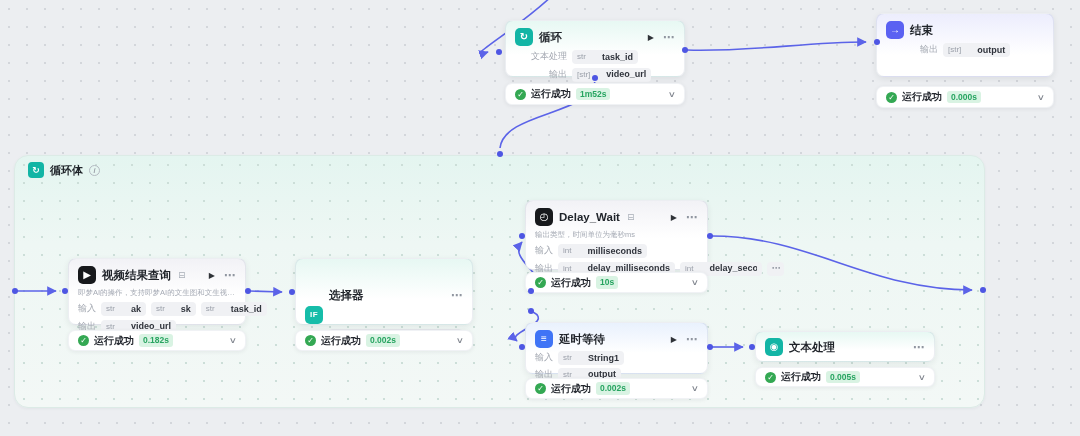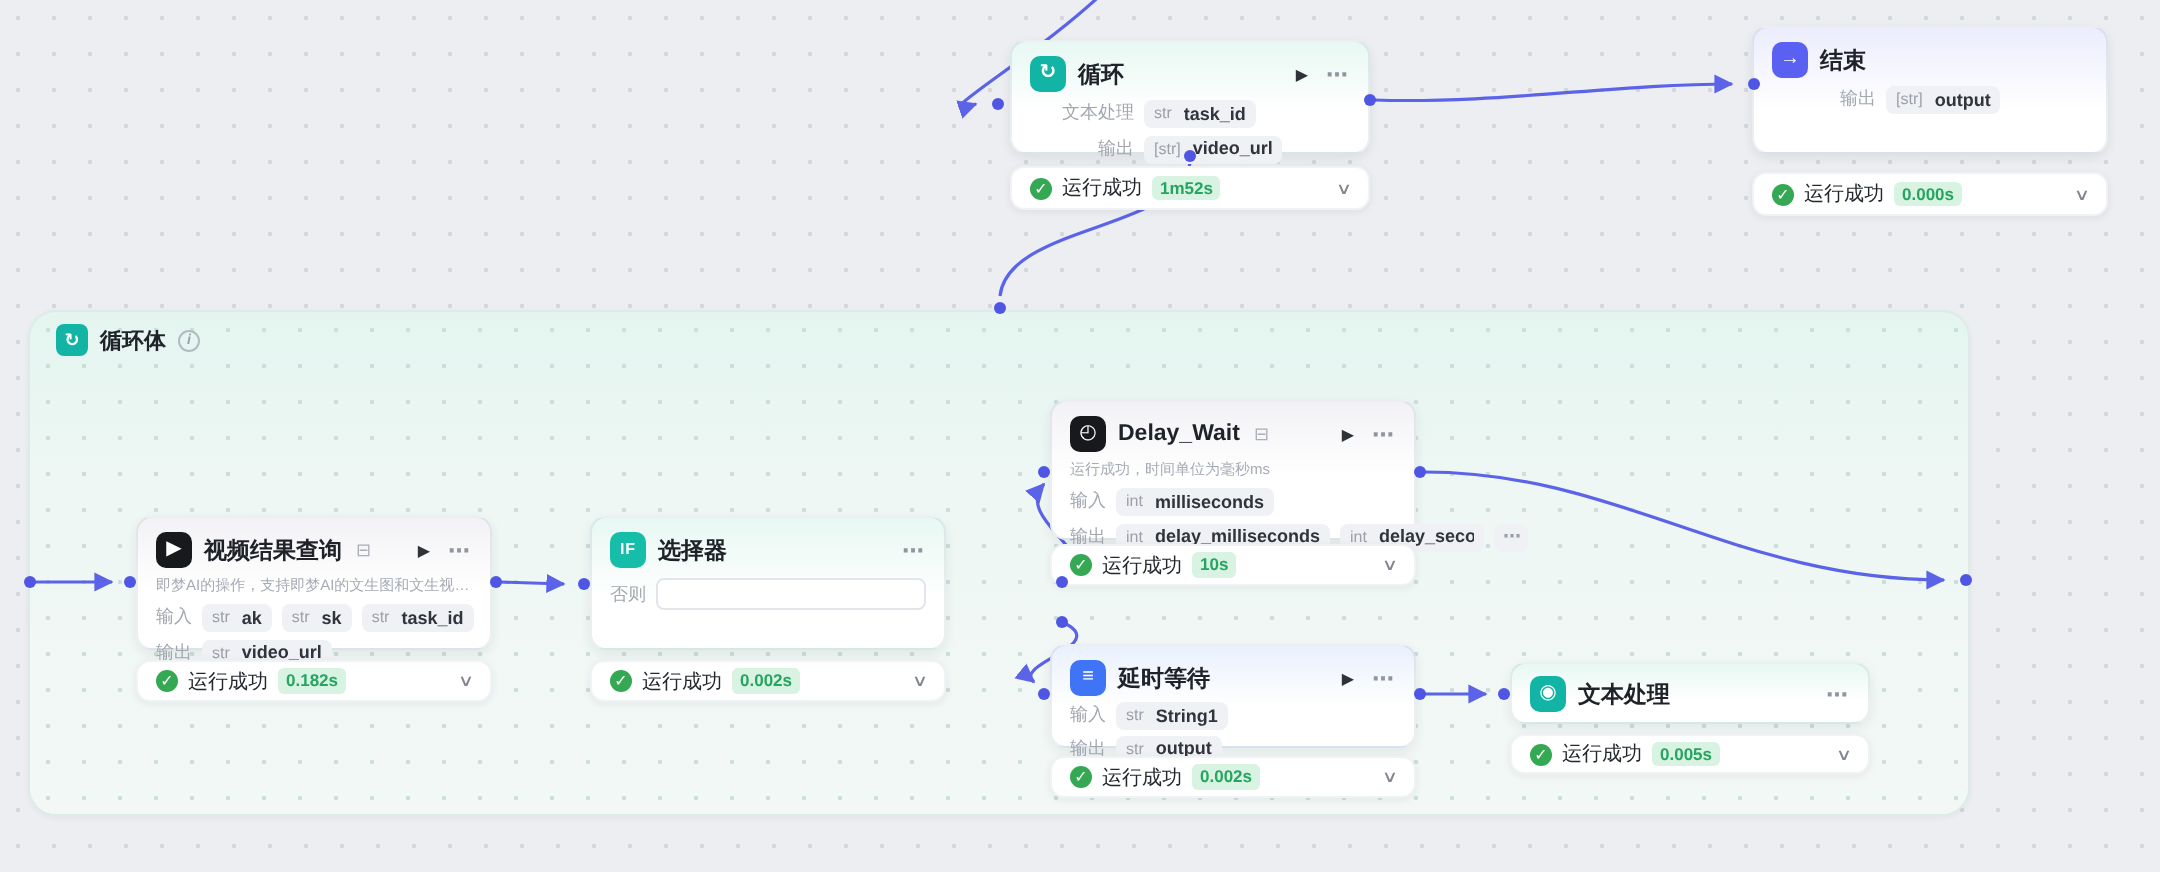--- a/index.html
+++ b/index.html
@@ -46,39 +46,39 @@
   .nicon {
     width:18px; height:18px; border-radius:5px; flex:0 0 18px;
     display:flex; align-items:center; justify-content:center;
     color:#fff; font-size:10px; font-weight:700; line-height:1;
   }
   .nicon.sm { width:16px; height:16px; flex-basis:16px; font-size:9px; border-radius:4px; }
   .ic-teal { background:#12b5a5; }
   .ic-indigo { background:#5a61f2; }
   .ic-dark { background:#17191c; }
   .ic-blue { background:#3f74f6; }
-  .ic-if { background:#16bda9; font-size:8px; letter-spacing:.5px; }
+  .ic-if { background:#16bda9; font-size:8px; letter-spacing:.5px;margin-top:40px; }
   .ntitle { font-size:11.5px; font-weight:700; color:#1f2329; white-space:nowrap; }
   .tag-ic { font-size:9px; color:#aab0b9; margin-left:1px; }
   .head-actions { margin-left:auto; display:flex; align-items:center; gap:9px; }
   .play { font-size:8px; color:#2f3338; }
   .more { font-size:11px; color:#9096a0; letter-spacing:1px; font-weight:700; }
   .subtitle {
     margin-top:4px; font-size:7.5px; color:#a6abb5; white-space:nowrap;
     overflow:hidden; text-overflow:ellipsis;
   }
   .vrow { display:flex; align-items:center; gap:5px; margin-top:4px; }
   .vlabel { font-size:9px; color:#a2a7b0; flex:0 0 auto; }
   .vlabel.w52 { width:52px; text-align:right; }
   .chip {
     display:inline-flex; align-items:center; background:#f0f1f4; border-radius:4px;
     padding:1.5px 5px; font-size:9px; font-weight:700; color:#30343c; line-height:1.2;
     white-space:nowrap;
   }
-  .chip .ctype { font-size:8px; font-weight:500; color:#9ba0aa; margin-right:6px; }
+  .chip .ctype { font-size:8px; font-weight:500; color:#9ba0aa; margin-right:16px; }
   .chip.trunc .cname { max-width:48px; overflow:hidden; display:inline-block; }
   .chip.mini { padding:1.5px 4px; color:#9ba0aa; }
   .plain-val { font-size:9.5px; font-weight:700; color:#2b2f36; }
   
   .cond-bar {
     flex:1; height:16px; background:#f1f2f5; border-radius:4px;
     display:flex; align-items:center; font-size:8.5px; color:#3a3f47; overflow:hidden;
   }
   .cond-name { padding:0 6px; font-weight:600; white-space:nowrap; }
   .cond-op { padding:0 5px; color:#5f646e; border-left:1px solid #e2e4e9; }
@@ -87,21 +87,21 @@
   
   .status {
     position:absolute; background:#fff; border-radius:7px; z-index:3;
     border:1px solid rgba(70,84,130,.08); box-shadow:0 1px 4px rgba(31,35,41,.07);
     display:flex; align-items:center; gap:5px; padding:0 9px;
   }
   .check {
     width:11px; height:11px; border-radius:50%; background:#34a853; color:#fff;
     font-size:8px; line-height:11px; text-align:center; font-weight:700; flex:0 0 11px;
   }
-  .stext { font-size:10px; font-weight:400; color:#23272e; white-space:nowrap; }
+  .stext { font-size:10px; font-weight:700; color:#23272e; white-space:nowrap; }
   .sbadge {
     background:#d9f3e3; color:#27a460; font-size:8.5px; font-weight:700;
     border-radius:3px; padding:1px 4px; line-height:1.2;
   }
   .chev { margin-left:auto; font-size:8px; color:#81868f; transform:scaleX(1.4); }
   
   .dot {
     position:absolute; width:6px; height:6px; border-radius:50%;
     background:#4e56e3; z-index:5;
   }
@@ -254,21 +254,21 @@
   <div class="card tint-gray" style="left:525px; top:200px; width:183px; height:70px;">
     <div class="card-head">
       <span class="nicon ic-dark">◴</span>
       <span class="ntitle">Delay_Wait</span>
       <span class="tag-ic">⊟</span>
       <span class="head-actions">
         <span class="play">▶</span>
         <span class="more">⋯</span>
       </span>
     </div>
-    <div class="subtitle">运行成功，时间单位为毫秒ms</div>
+    <div class="subtitle">输出类型，时间单位为毫秒ms</div>
     <div class="vrow">
       <span class="vlabel">输入</span>
       <span class="chip">
           <span class="ctype">int</span>
           <span class="cname">milliseconds</span>
         </span>
     </div>
     <div class="vrow">
       <span class="vlabel">输出</span>
       <span class="chip">

